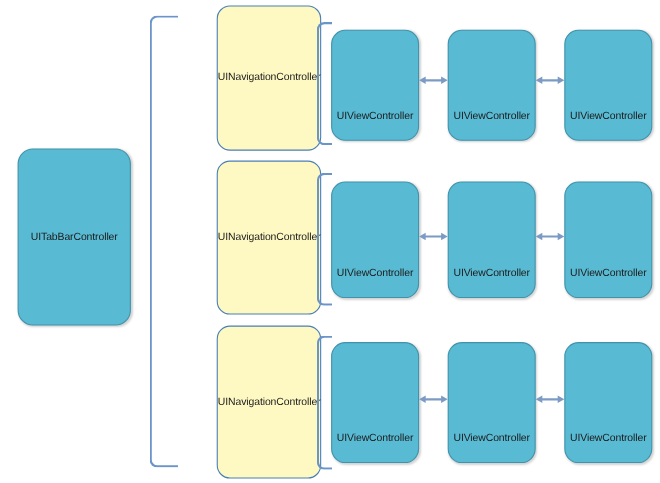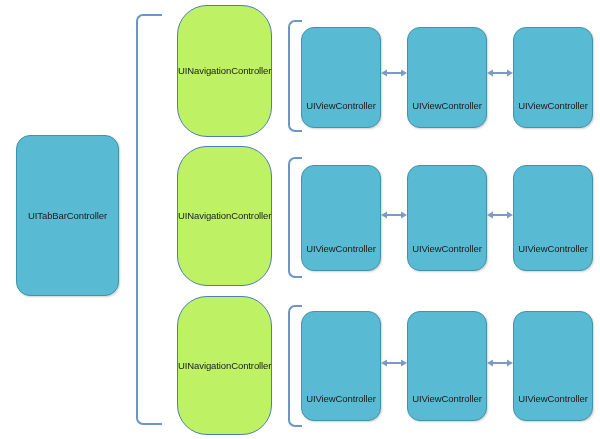--- a/index.html
+++ b/index.html
@@ -45,23 +45,24 @@
     box-shadow: 1px 1px 2px rgba(0,0,0,0.18);
     padding-left: 40px;
   }
   .tabbar .node-label {
     top: 50%;
     margin-top: -6px;
   }
 
   
   .navc {
-    background: #bef264;
+    background: #fef9c3;
     border: 1.2px solid #4a7fb5;
-    border-radius: 30px;
+    border-radius: 12px;
+    margin-left: 20px;
   }
   .navc .node-label {
     top: 50%;
     margin-top: -6px;
   }
 
   
   .viewc {
     background: #59bad3;
     border: 1.4px solid #3f93ab;

